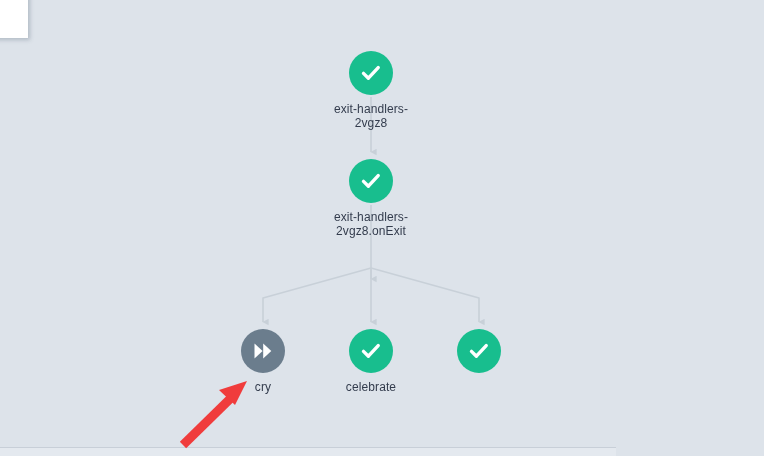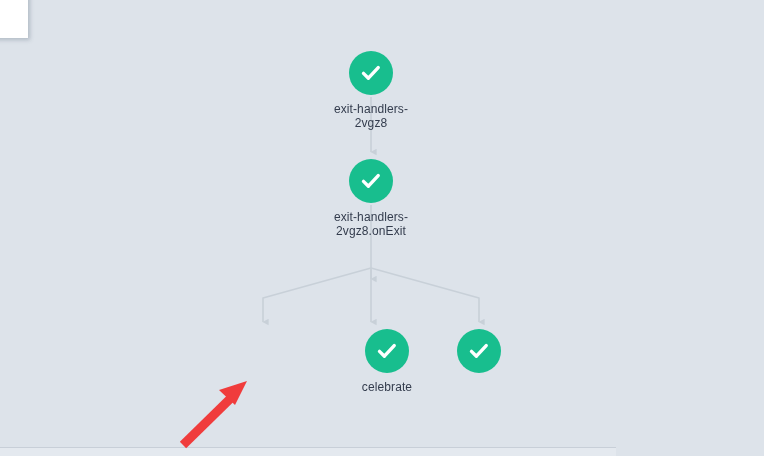--- a/index.html
+++ b/index.html
@@ -155,22 +155,31 @@
     <div class="node" style="left:371px; top:159px;">
       <div class="node-circle succeeded">
         <svg width="26" height="26" viewBox="0 0 26 26">
           <path d="M5.5 13.4 L10.4 18.2 L20.2 7.6" stroke="#ffffff" stroke-width="3.4" fill="none" stroke-linecap="round" stroke-linejoin="round"></path>
         </svg>
       </div>
       <div class="node-label">exit-handlers-
 2vgz8.onExit</div>
     </div>
 
-
-    <div class="node" style="left:387px; top:329px;">
+    <div class="node" style="left:263px; top:329px;">
+      <div class="node-circle skipped">
+        <svg width="26" height="26" viewBox="0 0 26 26">
+          <polygon points="4.5,5.5 12.6,13 4.5,20.5" fill="#ffffff"></polygon>
+          <polygon points="13.2,5.5 21.3,13 13.2,20.5" fill="#ffffff"></polygon>
+        </svg>
+      </div>
+      <div class="node-label">cry</div>
+    </div>
+
+    <div class="node" style="left:371px; top:329px;">
       <div class="node-circle succeeded">
         <svg width="26" height="26" viewBox="0 0 26 26">
           <path d="M5.5 13.4 L10.4 18.2 L20.2 7.6" stroke="#ffffff" stroke-width="3.4" fill="none" stroke-linecap="round" stroke-linejoin="round"></path>
         </svg>
       </div>
       <div class="node-label">celebrate</div>
     </div>
 
     <div class="node" style="left:479px; top:329px;">
       <div class="node-circle succeeded">

